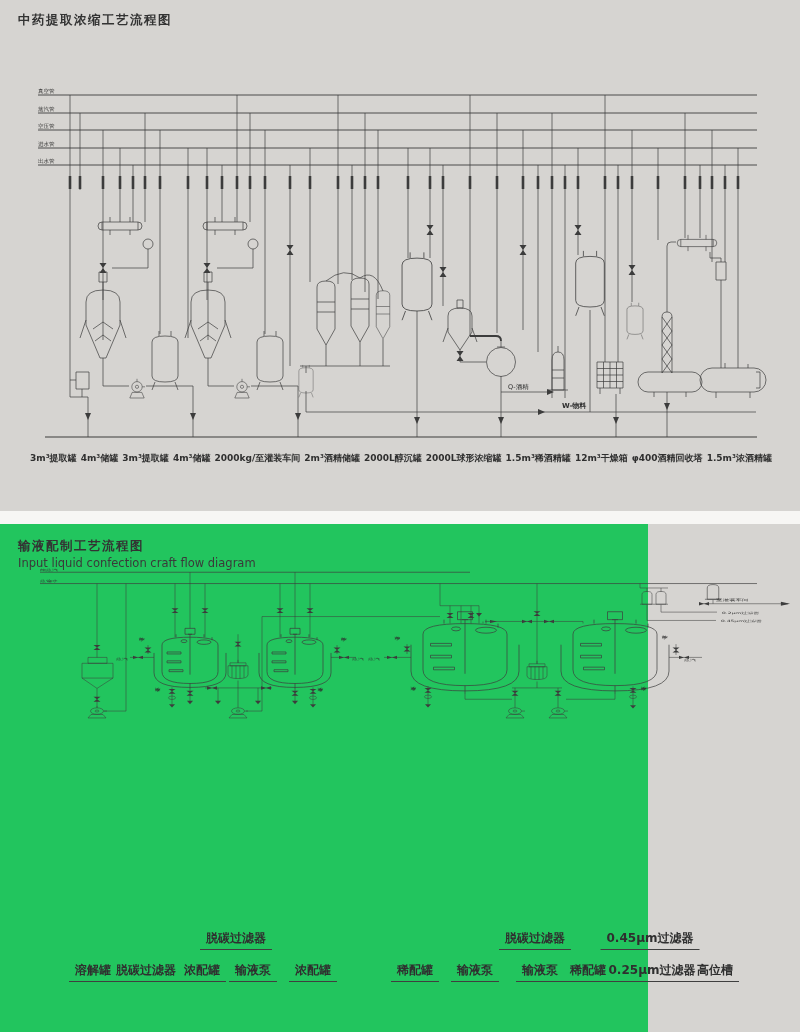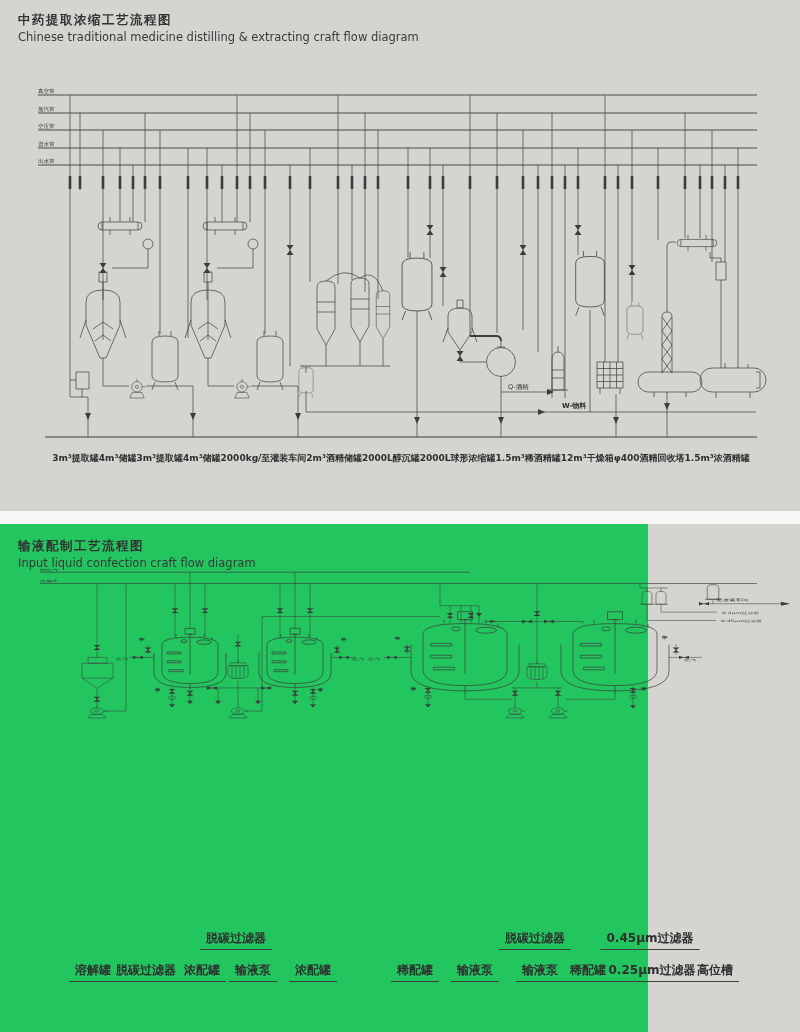--- a/index.html
+++ b/index.html
@@ -11,31 +11,30 @@
   #panel2{top:524px;height:508px;background:#22c55e;}
   .title-zh{position:absolute;left:18px;font-size:12.5px;font-weight:bold;letter-spacing:1.5px;color:#333;}
   .title-en{position:absolute;left:18px;font-size:11.5px;color:#3a3a3a;}
   svg{position:absolute;left:0;top:0;}
   svg *{stroke:#3c3c3c;stroke-width:.7;fill:none;stroke-linecap:butt;}
   svg text{stroke:none;fill:#2f2f2f;}
   .w08{stroke-width:.9;} .w1{stroke-width:1.1;} .w2{stroke-width:1.9;} .w3{stroke-width:2.6;}
   .fil{fill:#3c3c3c;stroke:none;}
   .t5{font-size:5.5px;} .t6{font-size:6px;} .t65{font-size:6.5px;} .t7{font-size:7px;font-weight:bold;}
   .vt{writing-mode:vertical-rl;text-orientation:upright;font-size:6px;letter-spacing:.5px;}
-  #cap1{position:absolute;left:30px;top:452px;width:742px;display:flex;justify-content:center;}
+  #cap1{position:absolute;left:30px;top:452px;width:742px;display:flex;justify-content:space-between;}
   #cap1 span{font-size:9px;font-weight:bold;white-space:nowrap;}
   .cap2,.capf{position:absolute;transform:translateX(-50%);font-size:12px;font-weight:bold;
        border-bottom:1px solid #3f3f3f;padding:0 6px 2px;white-space:nowrap;}
 </style>
 </head>
 <body>
 
 <div id="panel1" class="panel">
   <div class="title-zh" style="top:12px">中药提取浓缩工艺流程图</div>
-  <div class="title-en" style="top:30px">Chinese traditional medicine distilling &amp; extracting craft flow diagram</div>
 
   <svg width="800" height="511" viewBox="0 0 800 511">
     <defs>
       <g id="vv">
           <path class="fil" d="M-3.5,-5 L3.5,-5 L0,0 Z M-3.5,5 L3.5,5 L0,0 Z"></path>
         </g>
       <g id="vh">
           <path class="fil" d="M-5,-3.5 L-5,3.5 L0,0 Z M5,-3.5 L5,3.5 L0,0 Z"></path>
         </g>
       <g id="arrd">

